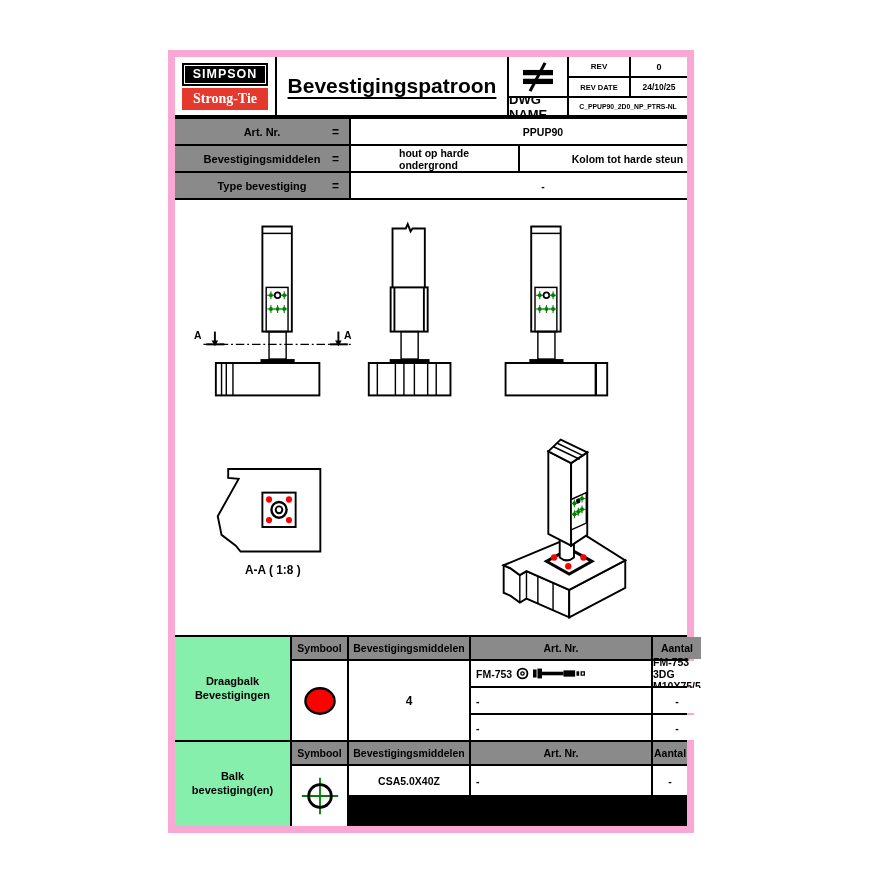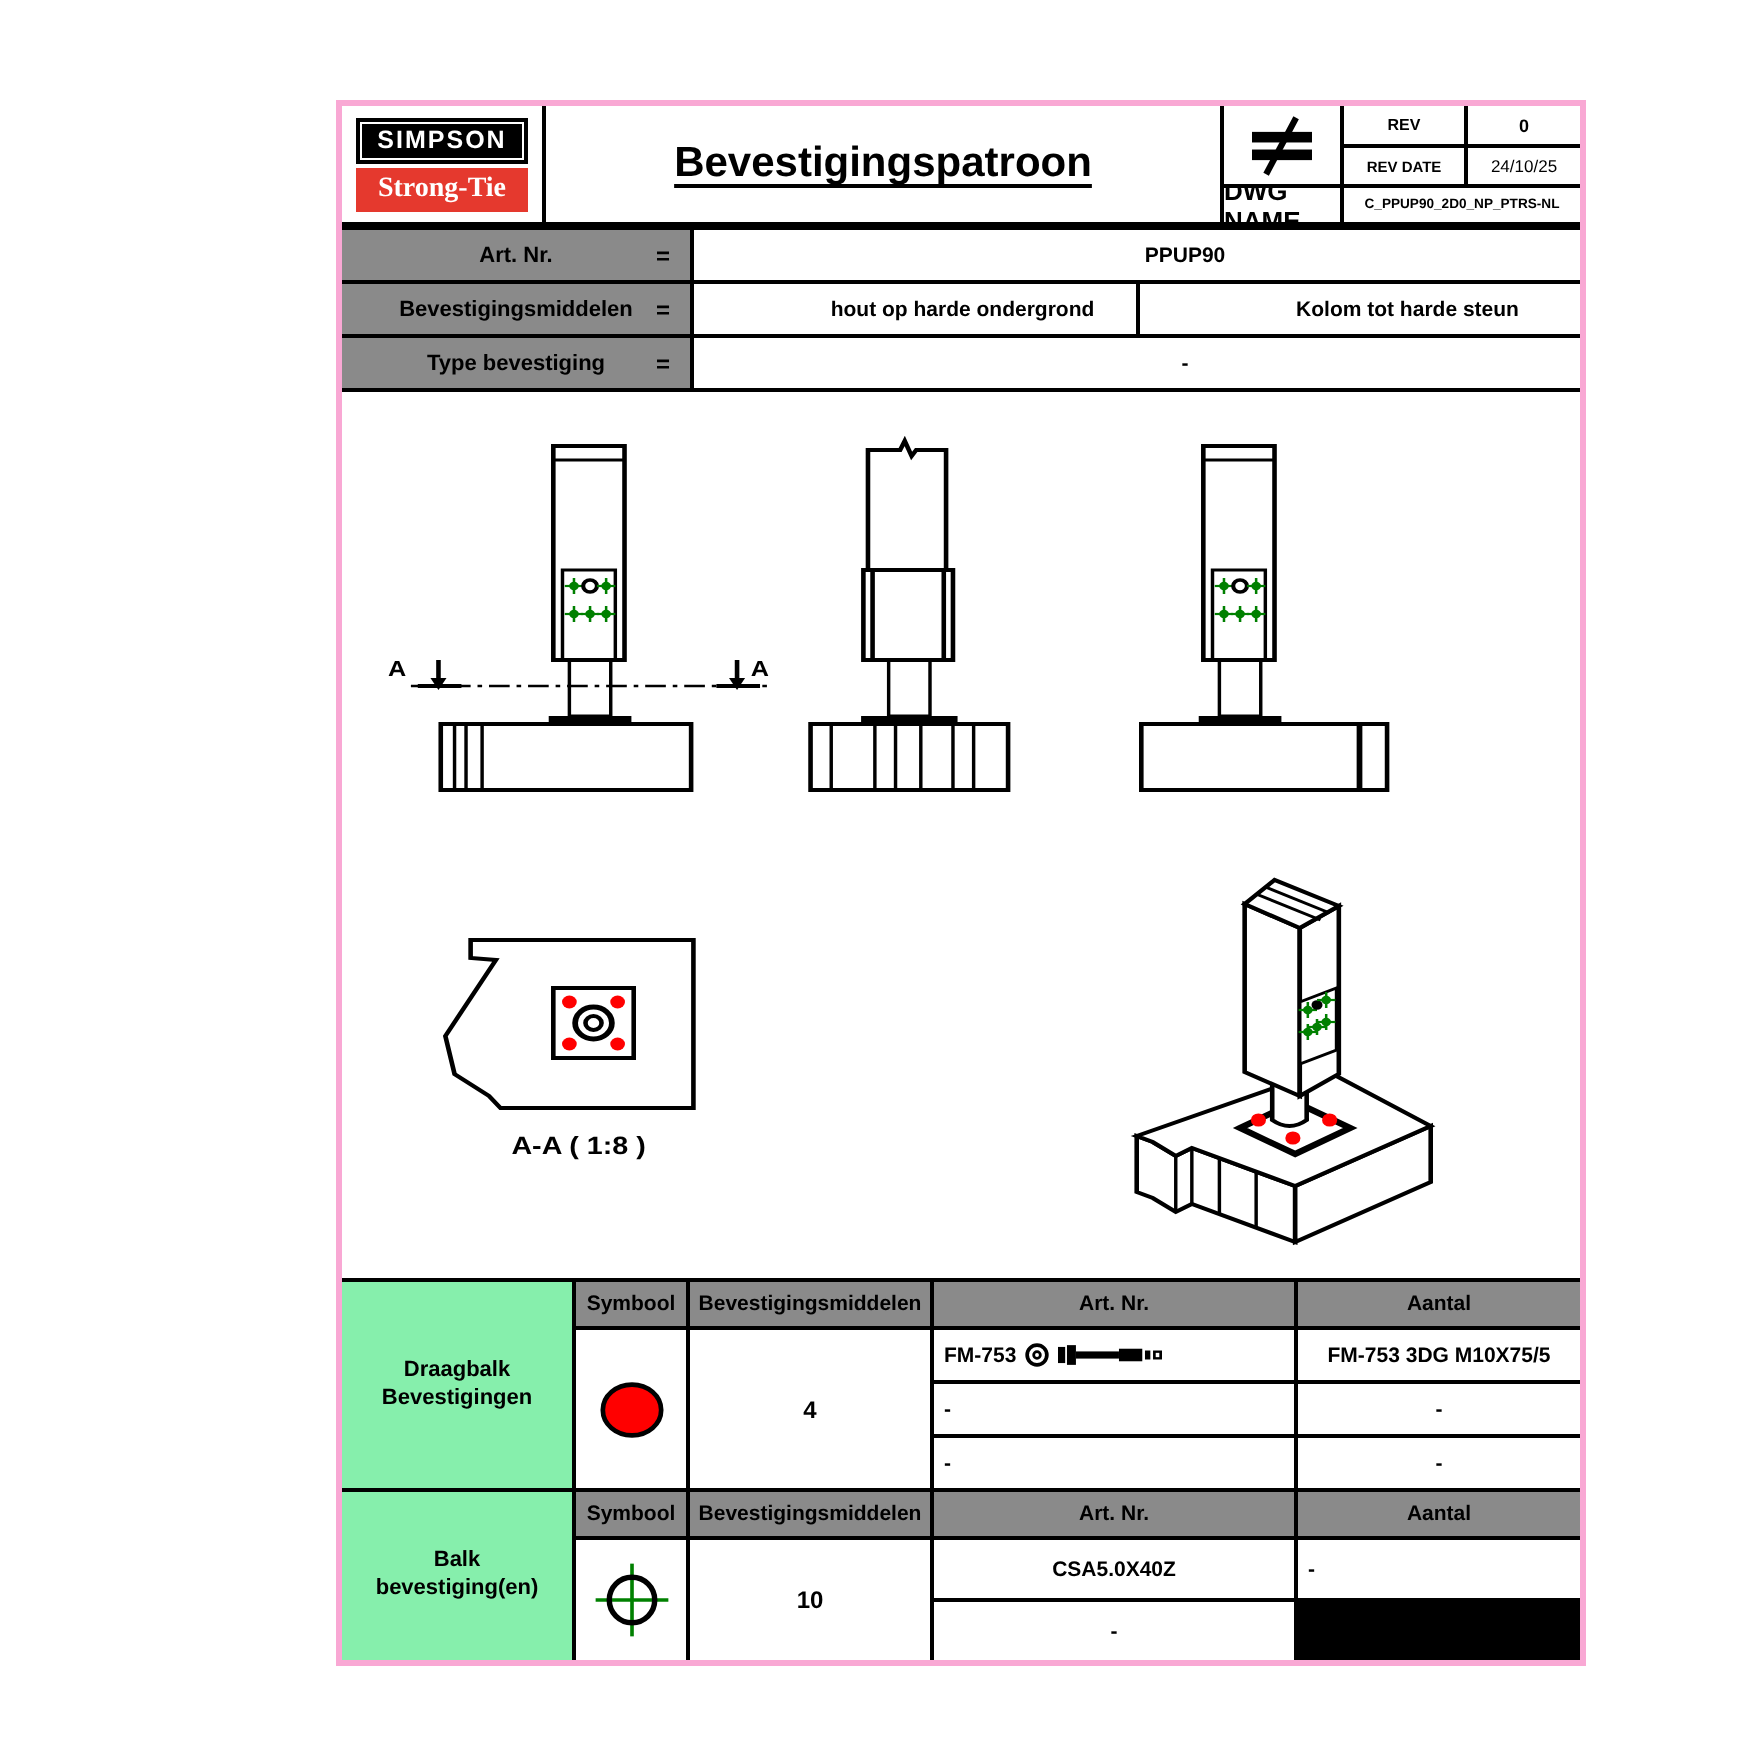--- a/index.html
+++ b/index.html
@@ -1,35 +1,35 @@
 <!DOCTYPE html>
 <html><head>
 <meta charset="utf-8">
 <style>
   html,body{margin:0;padding:0;background:#fff;}
   .page{position:relative;width:880px;height:880px;background:#fff;font-family:"Liberation Sans",sans-serif;color:#000;}
-  .sheet{position:absolute;left:168px;top:50px;width:625px;height:783px;box-sizing:border-box;
-         border:3px solid #f9a8d4;background:#000;display:flex;flex-direction:column;gap:2px;}
+  .sheet{position:absolute;left:168px;top:50px;width:526px;height:783px;box-sizing:border-box;
+         border:7px solid #f9a8d4;background:#000;display:flex;flex-direction:column;gap:2px;}
   
   .band-header{height:60px;flex:0 0 60px;display:grid;grid-template-columns:100px 1fr 58px 60px 56px;
                grid-template-rows:19px 18px 17px;gap:2px;background:#000;}
   .cell{background:#fff;display:flex;align-items:center;justify-content:center;overflow:hidden;}
   .logo-cell{grid-row:1/span 3;grid-column:1;flex-direction:column;gap:2px;padding:2px;}
   .logo-black{background:#000;padding:2px;width:86px;box-sizing:border-box;}
   .logo-black-inner{border:1.5px solid #fff;color:#fff;font-weight:bold;font-size:12.5px;text-align:center;
                     letter-spacing:1px;padding:1px 0 2px 0;}
   .logo-red{background:#e5392e;color:#fff;width:86px;box-sizing:border-box;text-align:center;
             font-family:"Liberation Serif",serif;font-weight:bold;font-size:14px;padding:3px 0;}
   .title-cell{grid-row:1/span 3;grid-column:2;}
   .title-text{font-size:21px;font-weight:bold;text-decoration:underline;text-decoration-thickness:2px;text-underline-offset:4px;}
   .symbol-cell{grid-row:1/span 2;grid-column:3;}
   .rev-label{grid-row:1;grid-column:4;font-size:8px;font-weight:bold;}
   .rev-value{grid-row:1;grid-column:5;font-size:9px;font-weight:bold;}
   .revdate-label{grid-row:2;grid-column:4;font-size:7.5px;font-weight:bold;}
-  .revdate-value{grid-row:2;grid-column:5;font-size:8.5px;font-weight:normal;}
+  .revdate-value{grid-row:2;grid-column:5;font-size:8.5px;font-weight:bold;}
   .dwg-label{grid-row:3;grid-column:3;font-size:13px;font-weight:bold;}
   .dwg-value{grid-row:3;grid-column:4/span 2;font-size:6.8px;font-weight:bold;white-space:nowrap;}
   
   .band-info{flex:0 0 79px;display:grid;grid-template-columns:174px 1fr 1fr;grid-template-rows:25px 25px 25px;gap:2px;background:#000;}
   .info-label{background:#8a8a8a;position:relative;display:flex;align-items:center;justify-content:center;
               font-size:11px;font-weight:bold;}
   .info-label .eq{position:absolute;right:10px;font-size:12px;font-weight:bold;}
   .info-value{background:#fff;display:flex;align-items:center;justify-content:center;font-size:10.5px;font-weight:bold;padding-left:48px;}
   .span2{grid-column:2/span 2;}
   
@@ -282,20 +282,19 @@
 
       <div class="td rowspan2-2">
         <svg viewBox="0 0 44 44" width="40" height="40">
           <line x1="22" y1="2" x2="22" y2="42" stroke="#008000" stroke-width="2"></line>
           <line x1="2" y1="22" x2="42" y2="22" stroke="#008000" stroke-width="2"></line>
           <circle cx="22" cy="22" r="12.5" fill="none" stroke="#000" stroke-width="3"></circle>
         </svg>
       </div>
 
       <div class="td">CSA5.0X40Z</div>
-      <div class="td qty rowspan2-2">10</div>
 
       <div class="td td-left">-</div>
       <div class="td">-</div>
     </div>
 
   </div>
 </div>
 
 </body></html>

